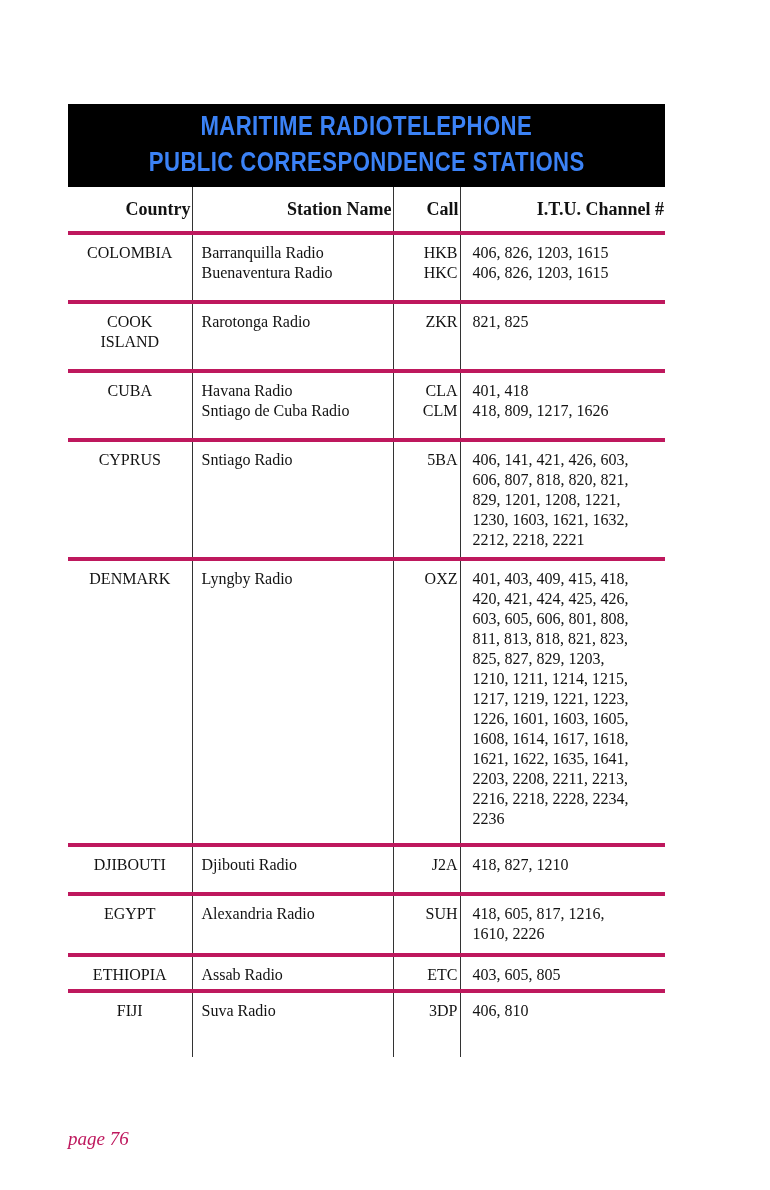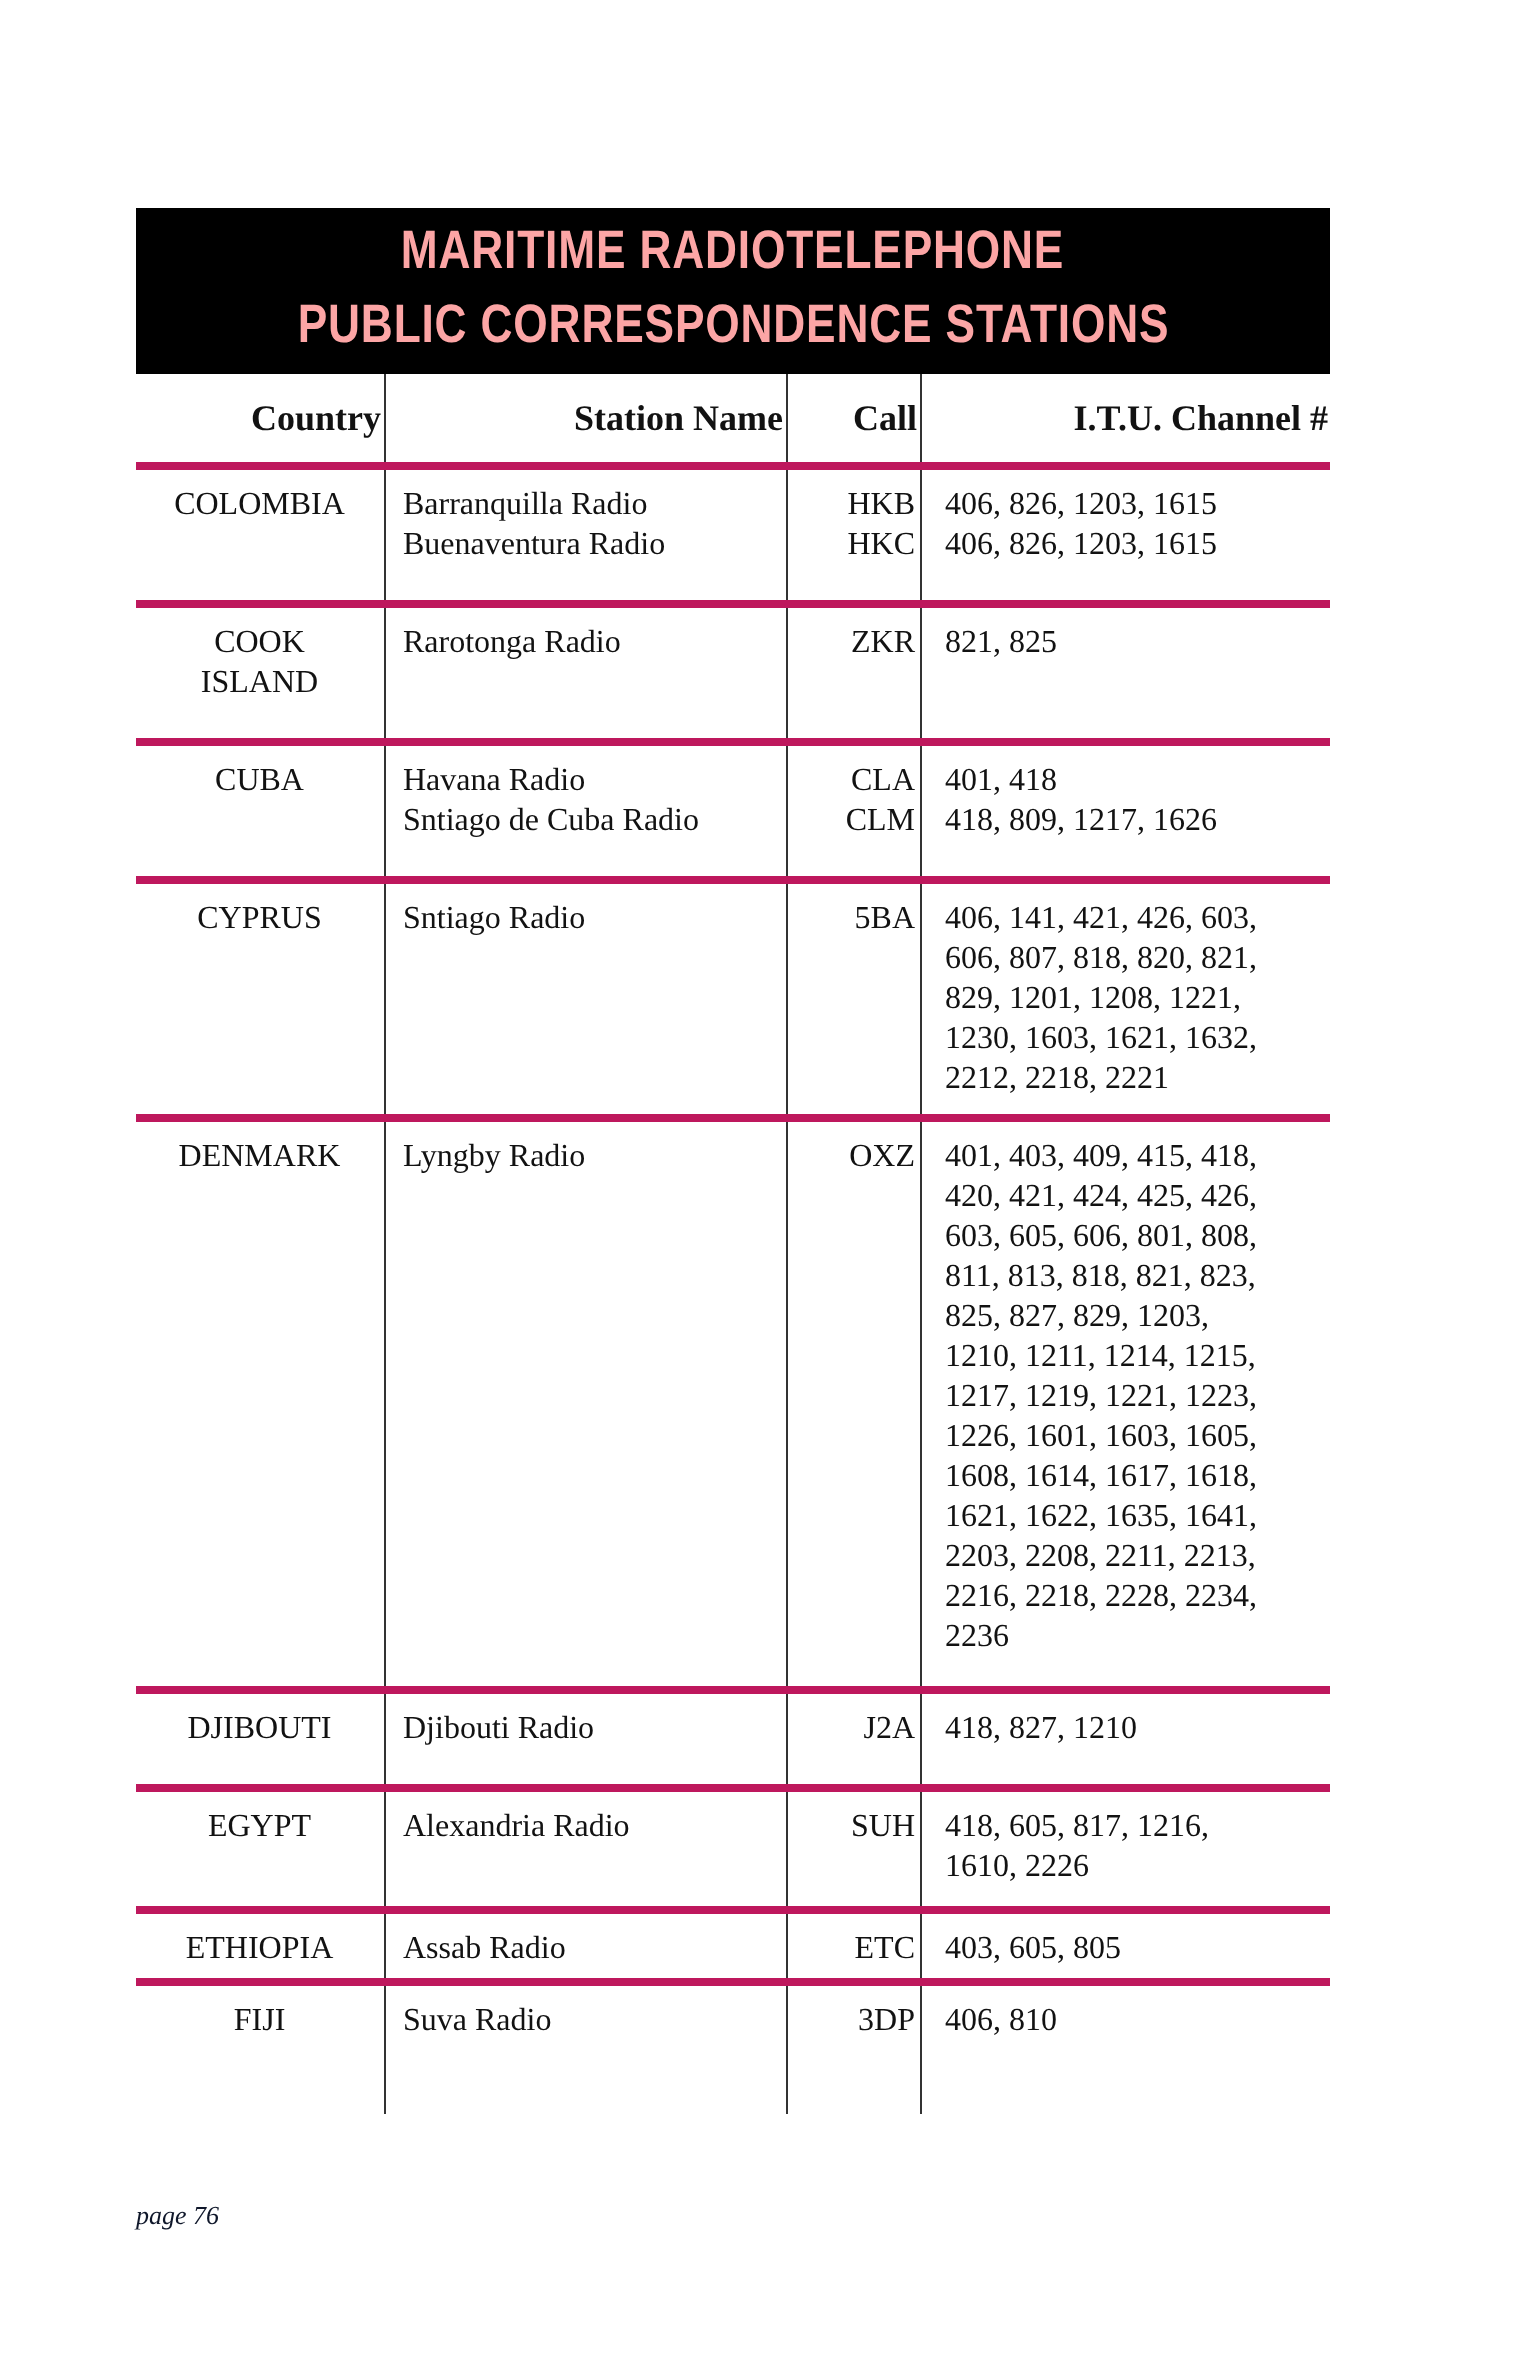--- a/index.html
+++ b/index.html
@@ -16,21 +16,21 @@
     overflow: hidden;
   }
   .doc-table {
     position: absolute;
     left: 68px;
     top: 104px;
     width: 597px;
   }
   .title-box {
     background: #000000;
-    color: #fca5a5;
+    color: #3b82f6;
     height: 83px;
     display: flex;
     flex-direction: column;
     align-items: center;
     justify-content: center;
   }
   .title-line {
     text-align: center;
     line-height: 33px;
     white-space: nowrap;
@@ -87,24 +87,24 @@
     text-align: right;
     padding: 8px 2px 0 2px;
   }
   td.channels {
     padding: 8px 25px 0 12px;
     margin-left: 40px;
   }
   .page-number {
     position: absolute;
     left: 68px;
-    top: 1100px;
+    top: 1128px;
     font-style: italic;
-    font-size: 13px;
-    color: #0f172a;
+    font-size: 19px;
+    color: #be185d;
   }
 </style>
 </head>
 <body>
 
 <div class="doc-table">
 
   <div class="title-box">
     <div class="title-line">
       <span class="cond">MARITIME RADIOTELEPHONE</span>

